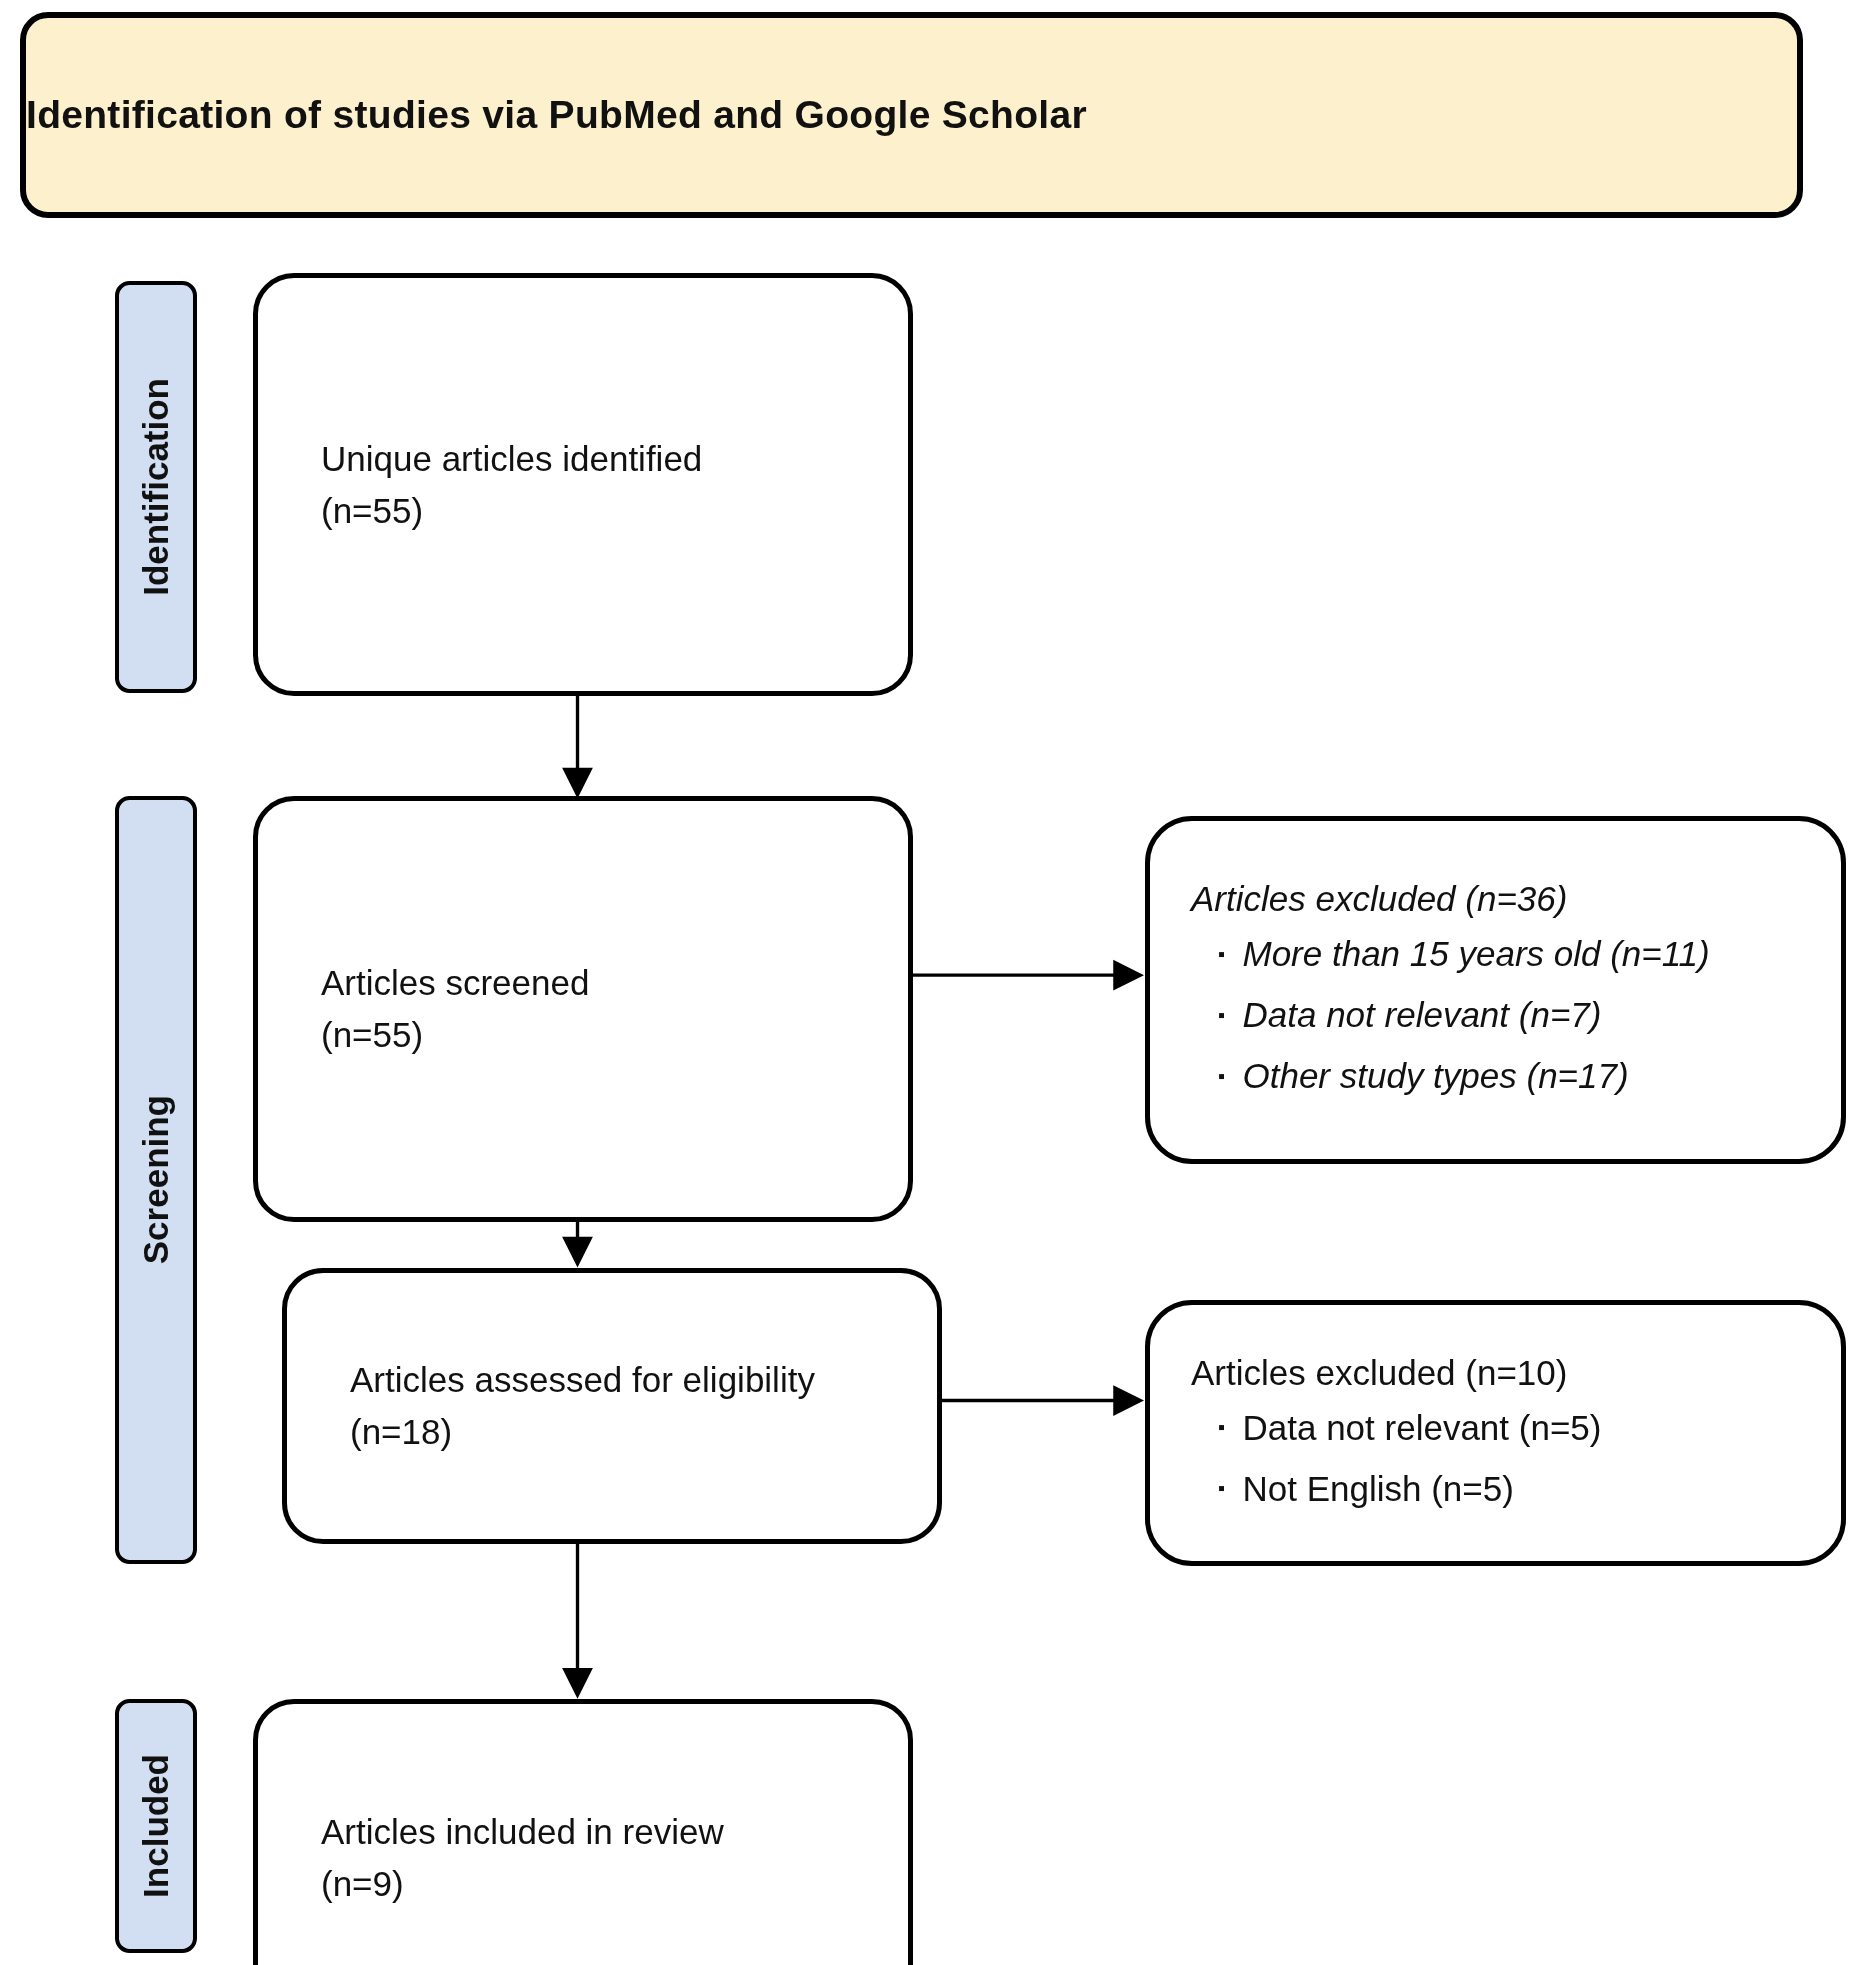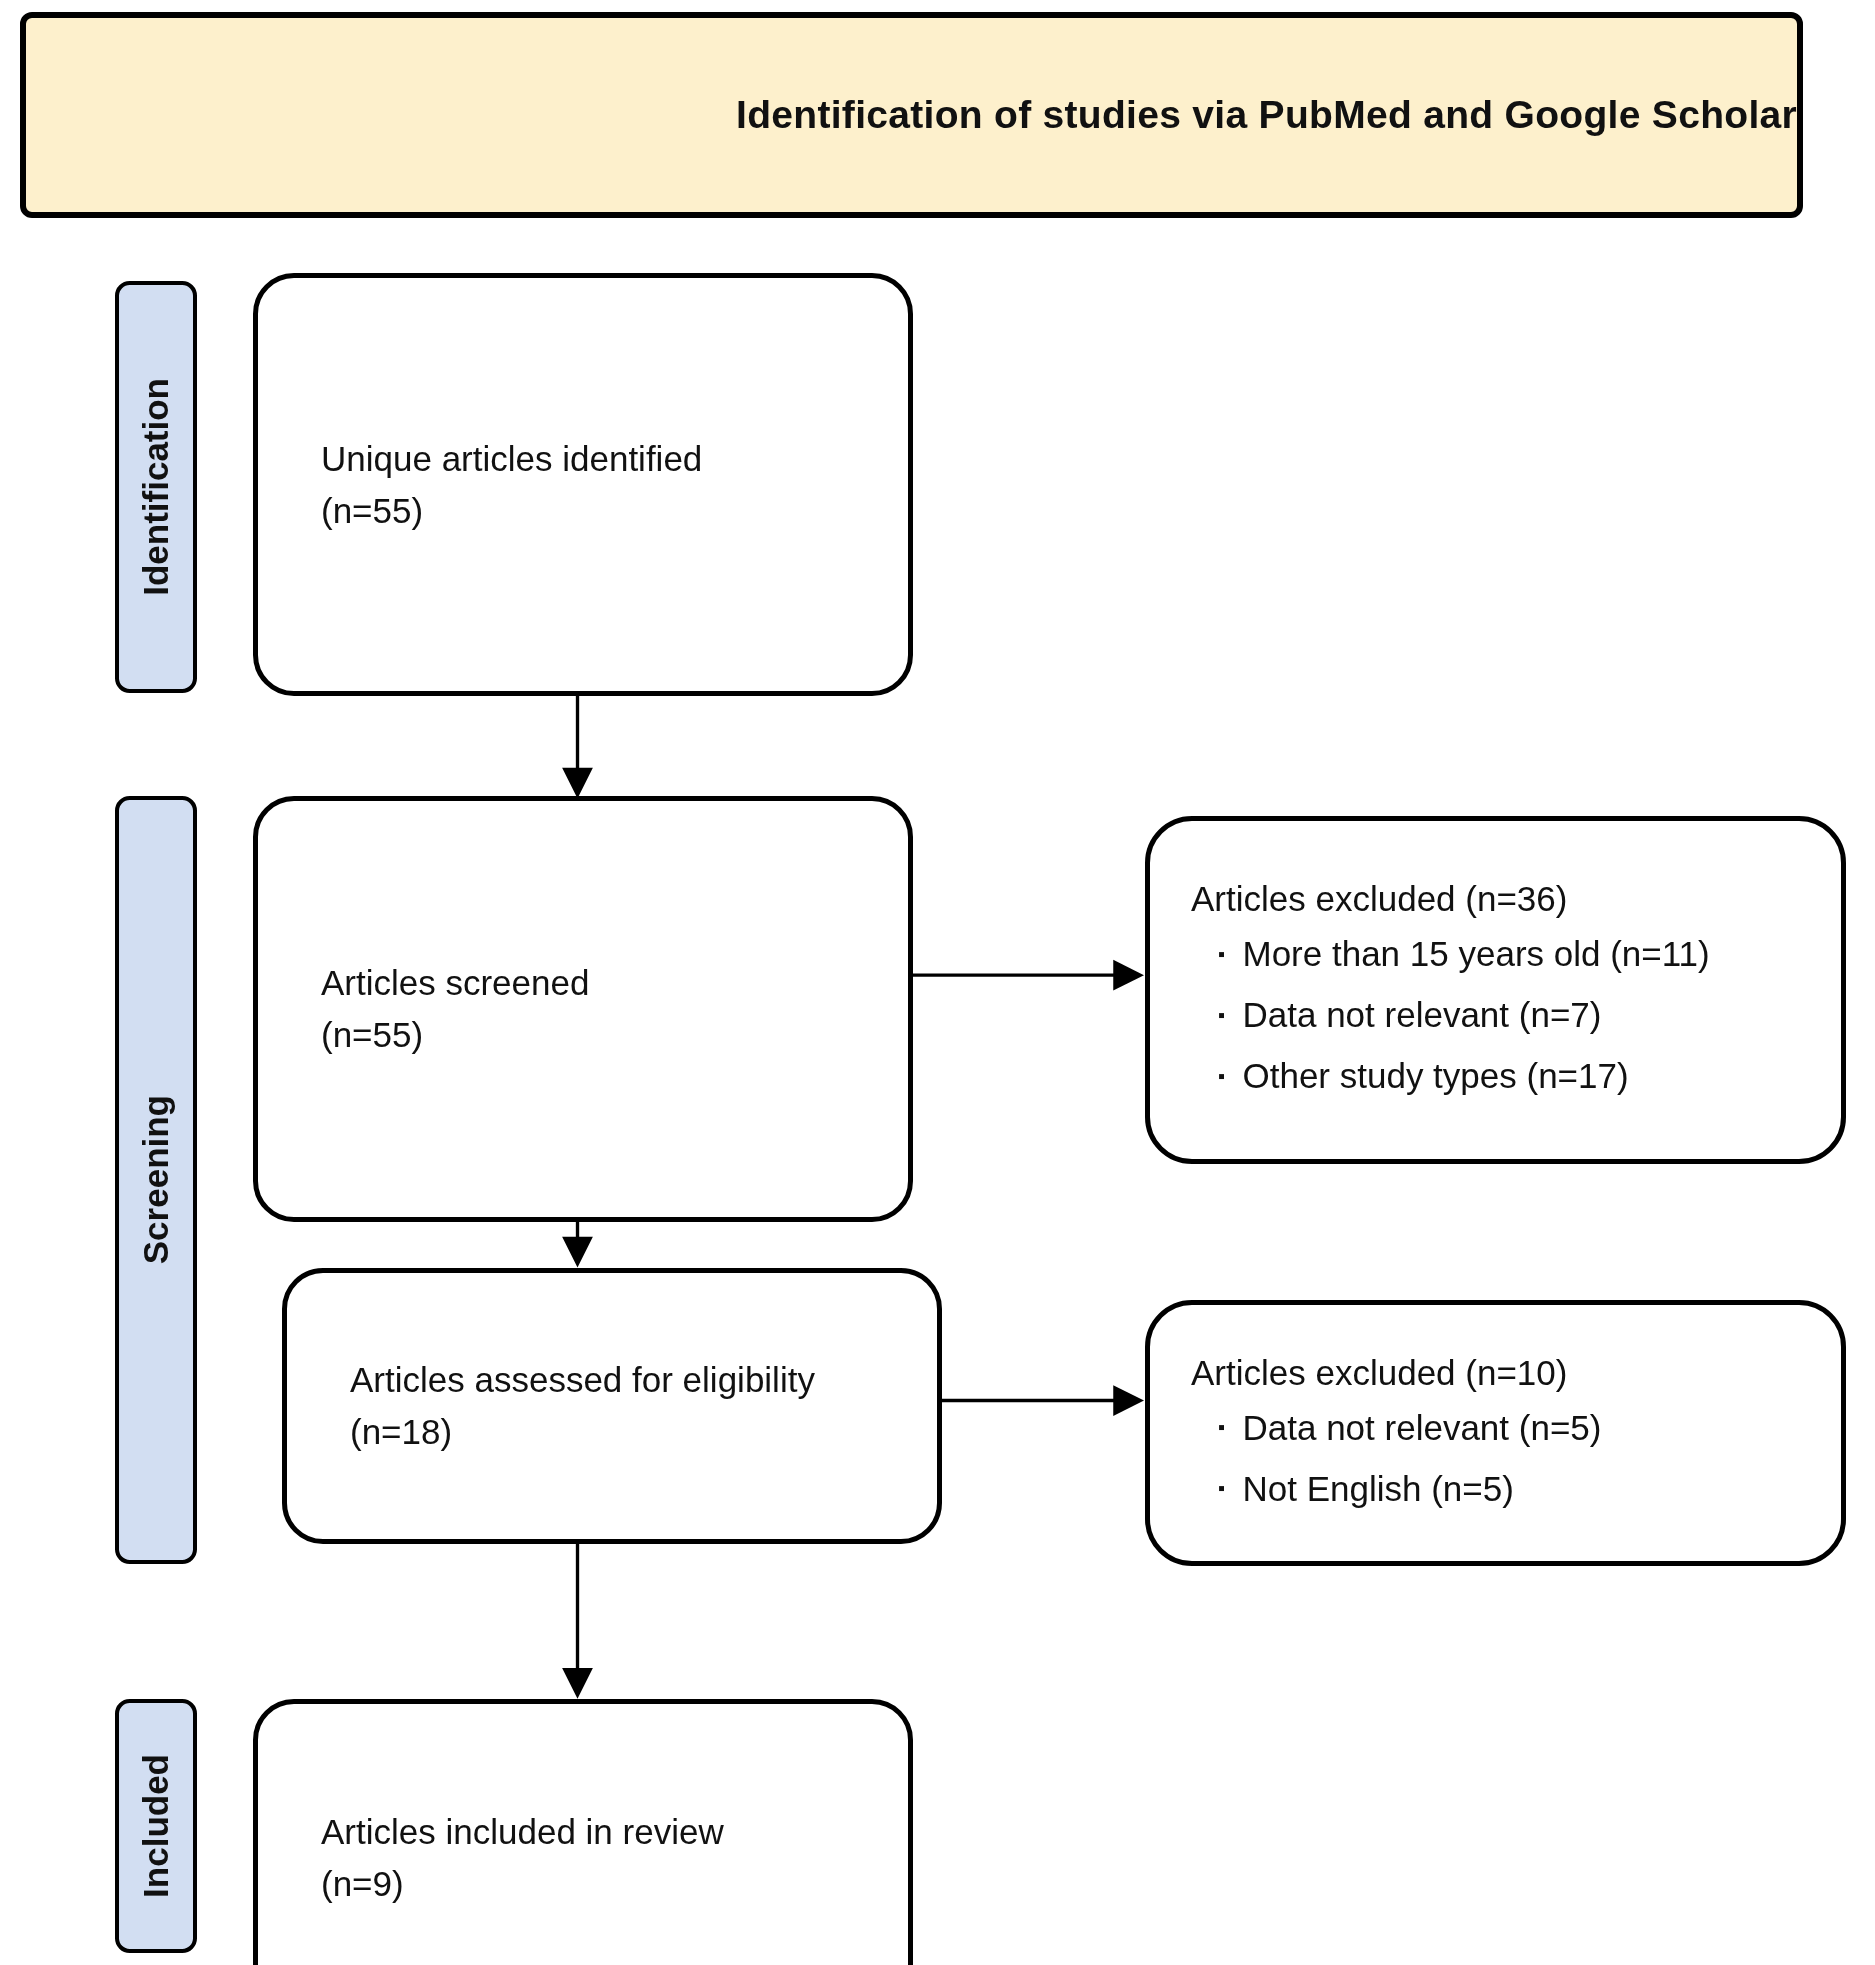--- a/index.html
+++ b/index.html
@@ -28,24 +28,24 @@
     width: 1876px;
     height: 1965px;
     pointer-events: none;
   }
   .banner {
     position: absolute;
     left: 20px; top: 12px;
     width: 1783px; height: 206px;
     background: var(--banner-bg);
     border: 6px solid var(--line);
-    border-radius: 12px;
+    border-radius: 28px;
     display: flex;
     align-items: center;
-    justify-content: flex-end;
+    justify-content: flex-start;
   }
   .banner-title {
     font-size: 39px;
     font-weight: bold;
     letter-spacing: 0.3px;
   }
   .stage {
     position: absolute;
     left: 115px;
     width: 82px;
@@ -89,21 +89,21 @@
     font-size: 35px;
     line-height: 52px;
   }
   .exclbox {
     left: 1145px;
     width: 701px;
     border-radius: 47px;
     padding-left: 41px;
     padding-right: 20px;
   }
-  .excl-screening { top: 816px; height: 348px; }
+  .excl-screening { top: 816px; height: 348px; font-style: italic; }
   .excl-assessed  { top: 1268px; height: 266px; margin-top: 32px; }
   .excl-title {
     font-size: 35px;
     line-height: 55px;
   }
   .bullet-row {
     display: flex;
     align-items: baseline;
     font-size: 35px;
     line-height: 55px;

